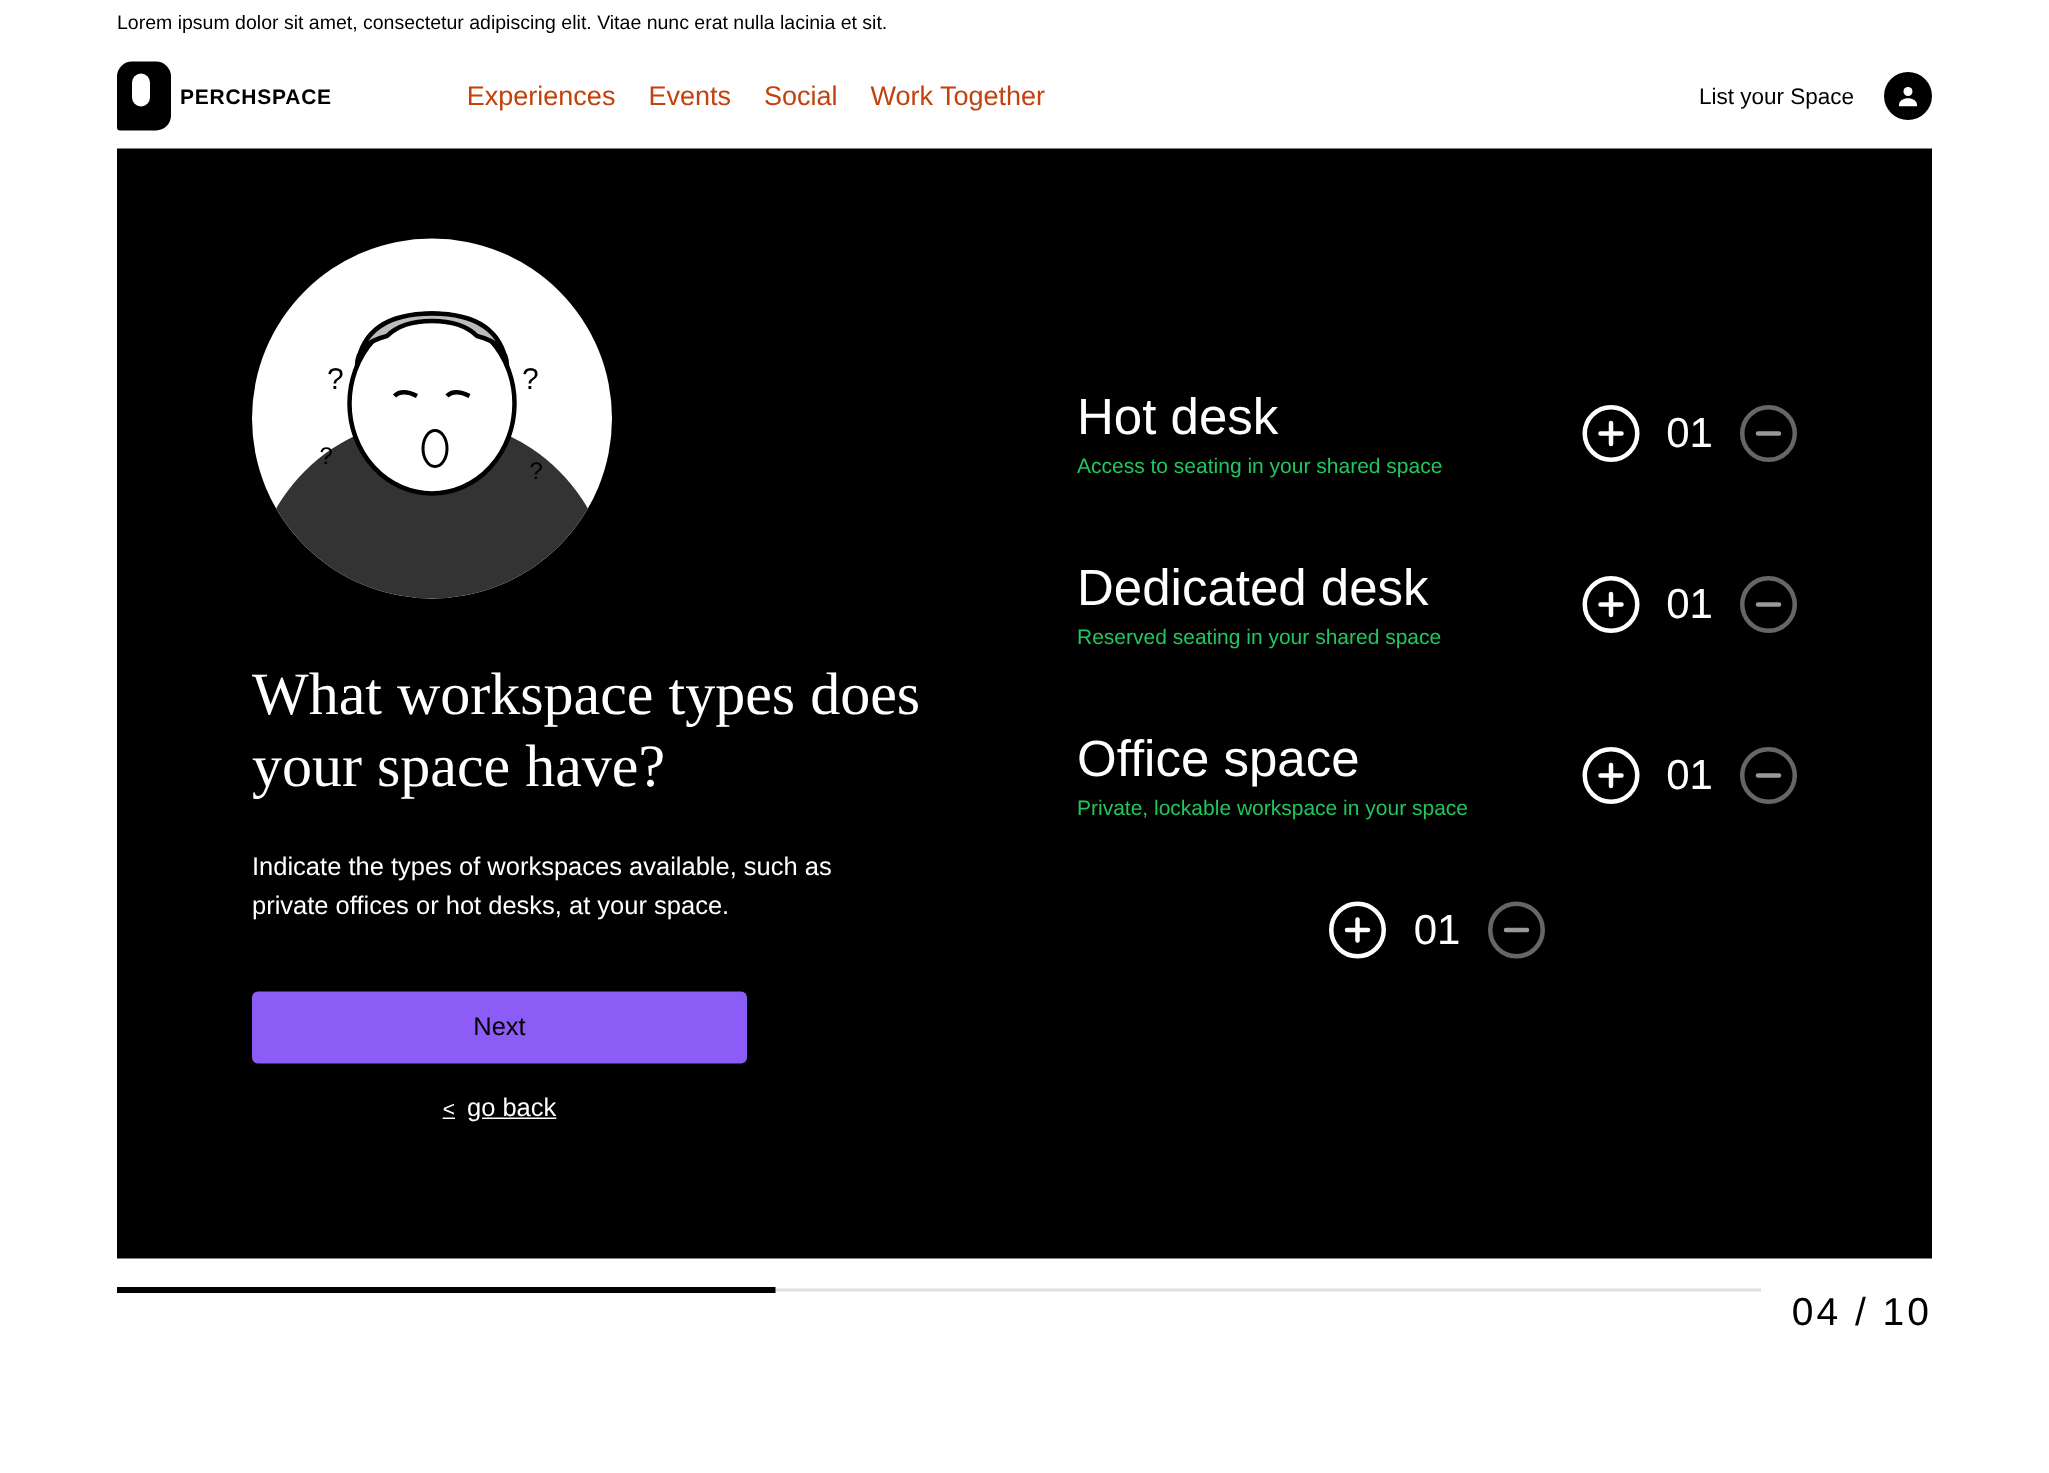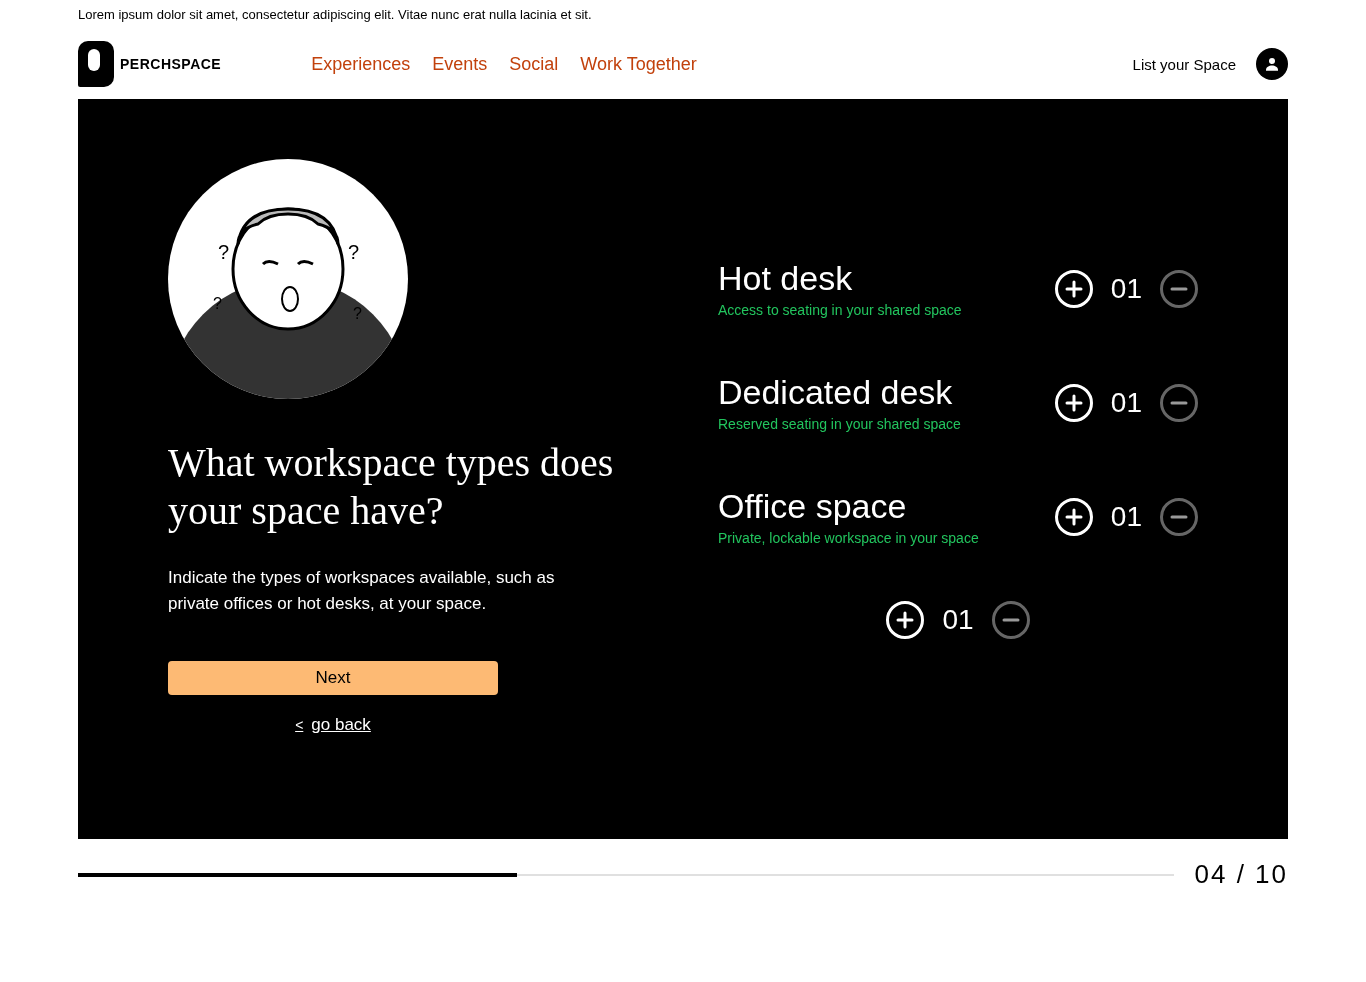--- a/index.html
+++ b/index.html
@@ -118,22 +118,22 @@
       margin-bottom: 30px;
     }
     .subtext {
       font-size: 17px;
       line-height: 1.5;
       margin-bottom: 45px;
       max-width: 440px;
     }
     .next-btn {
       width: 330px;
-      height: 34px;
-      background: #fdba74;
+      height: 48px;
+      background: #8b5cf6;
       color: #000;
       border: none;
       border-radius: 4px;
       font-size: 17px;
       cursor: pointer;
       margin-bottom: 20px;
     }
     .go-back {
       display: flex;
       align-items: center;
@@ -195,21 +195,20 @@
       color: #fff;
     }
     .stepper-value {
       font-size: 28px;
       font-weight: 300;
       min-width: 30px;
       text-align: center;
     }
     .footer {
       display: flex;
-      align-items: center;
       margin: 20px 78px 14px;
       gap: 20px;
     }
     .progress-track {
       flex: 1;
       height: 2px;
       background: #e0e0e0;
       position: relative;
     }
     .progress-fill {

